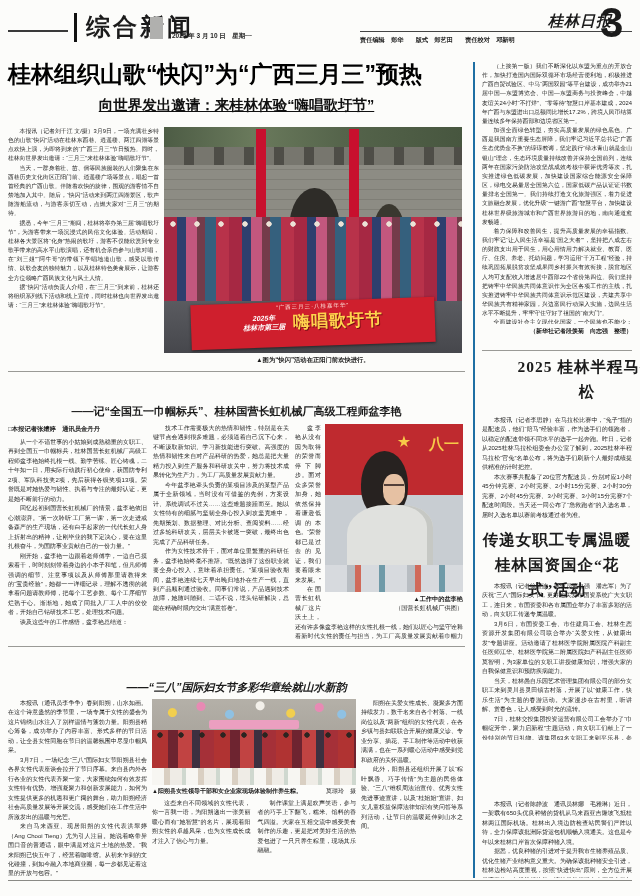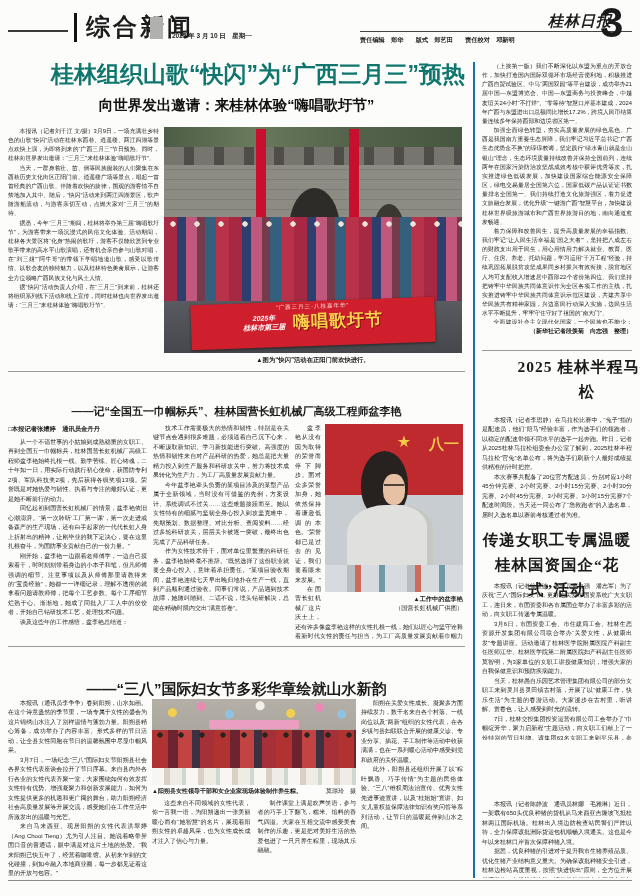--- a/index.html
+++ b/index.html
@@ -17,24 +17,24 @@
       font-weight:900;font-size:15px;letter-spacing:1px;}
   .page-num{left:600px;top:2px;font-size:42px;font-weight:900;line-height:1;}
   .editors{left:360px;top:36px;width:236px;font-size:6.2px;font-weight:bold;color:#222;}
   
   .body-text{font-size:6px;line-height:1.58;text-align:justify;color:#1d1d1d;overflow:hidden;}
   .para{margin:0;text-indent:2em;}
   .divider{height:1px;background:#9a9a96;}
   .vrule{left:473px;top:62px;width:2px;height:816px;background:#1f6fa3;}
   .page-bottom-rule{left:8px;top:880px;width:624px;height:1px;background:#8a8a86;}
   
-  .a1-headline{left:8px;top:60px;width:457px;margin:0;text-align:right;font-size:23px;
-      font-weight:900;color:#0f766e;letter-spacing:0;line-height:1.25;}
+  .a1-headline{left:8px;top:60px;width:457px;margin:0;text-align:left;font-size:23px;
+      font-weight:900;color:#000000;letter-spacing:0;line-height:1.25;}
   .a1-subhead{left:8px;top:96px;width:457px;margin:0;text-align:center;font-size:14.5px;
-      font-weight:900;color:#111;}
+      font-weight:900;color:#111;text-decoration:underline;}
   .a1-col{left:8px;top:127px;width:151px;height:205px;font-size:5.8px;}
   .photo-main{left:164px;top:127px;width:298px;height:226px;background:#807f78;overflow:hidden;}
   .pm-trees{position:absolute;left:0;top:0;width:100%;height:10%;
       background:linear-gradient(90deg,#4d5c45,#6a7a5c 30%,#55644b 60%,#47563f);}
   .pm-wall{position:absolute;left:0;top:10%;width:100%;height:44%;
       background:repeating-linear-gradient(0deg,#8d8c84 0 9px,#7f7e76 9px 10px),
                  linear-gradient(#908f87,#83827a);}
   .pm-cren{position:absolute;left:0;top:9%;width:100%;height:8%;
       background:repeating-linear-gradient(90deg,#77766e 0 20px,#4e4d47 20px 30px);}
   .pm-arch{position:absolute;left:42%;top:27%;width:17%;height:28%;background:#2e2c28;
@@ -91,21 +91,21 @@
   .pw-desk{position:absolute;left:0;bottom:0;width:100%;height:16%;
       background:repeating-linear-gradient(90deg,#d7dade 0 22px,#b8bdc2 22px 30px,
         #d06a5a 30px 36px,#d7dade 36px 54px,#6f9aa8 54px 60px);}
   .pw-cap{font-size:6.2px;font-weight:bold;text-align:right;line-height:1.5;margin-top:2px;
       text-indent:0;}
   .pw-credit{font-weight:normal;}
   .d2{left:8px;top:646px;width:457px;}
   
   .a3-headline{left:8px;top:652px;width:457px;margin:0;text-align:center;font-size:19px;
       font-weight:900;letter-spacing:1px;}
-  .a3-subtitle{left:8px;top:680px;width:457px;text-align:center;font-size:15px;font-weight:900;}
+  .a3-subtitle{left:8px;top:680px;width:457px;text-align:center;font-size:11px;font-weight:900;font-style:italic;}
   .a3-c1{left:8px;top:699px;width:139px;height:177px;}
   .a3-mid{left:152px;top:699px;width:204px;height:177px;overflow:hidden;}
   .photo-yangshuo{position:relative;width:204px;height:86px;overflow:hidden;
       background:linear-gradient(#b4b0a8,#9b968e);}
   .py-balloons{position:absolute;left:0;top:0;width:100%;height:40%;
       background-image:
         radial-gradient(circle at 10% 40%,#f2cf4e 0 4px,transparent 5px),
         radial-gradient(circle at 24% 22%,#e88ab4 0 4px,transparent 5px),
         radial-gradient(circle at 38% 45%,#8fc1e3 0 4px,transparent 5px),
         radial-gradient(circle at 53% 20%,#f3f0ea 0 4px,transparent 5px),

